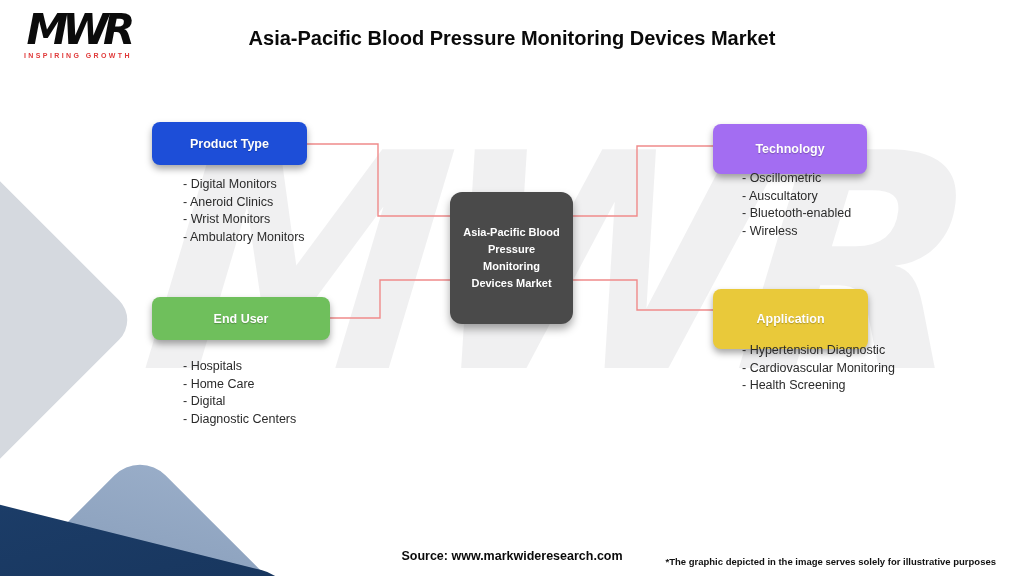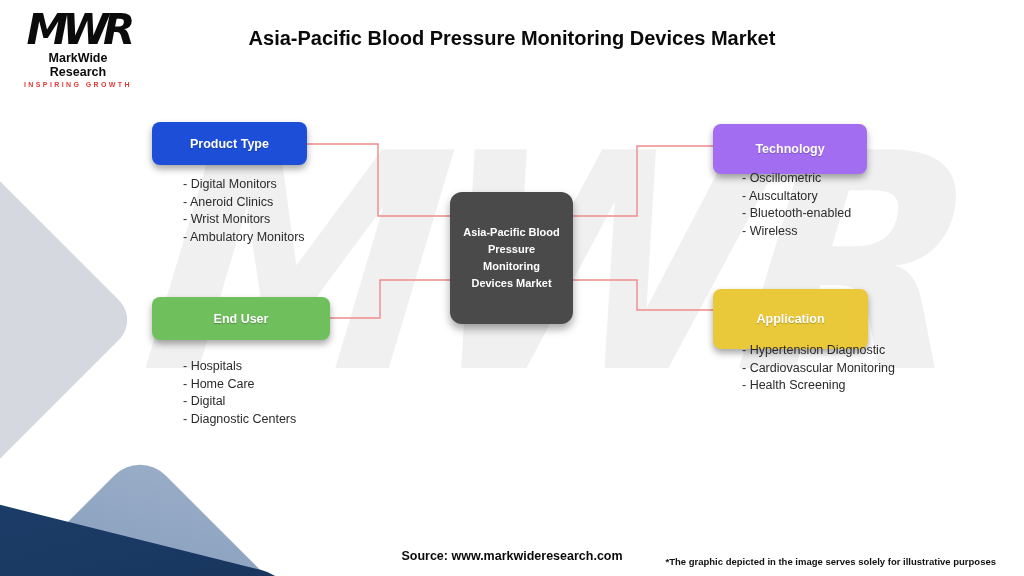--- a/index.html
+++ b/index.html
@@ -97,21 +97,20 @@
 
 <div class="canvas">
 
   <div class="watermark">MWR</div>
   <div class="shape shape-gray"></div>
   <div class="shape shape-blue"></div>
   <div class="shape shape-navy"></div>
 
   <div class="logo">
     <div class="logo-mono">MWR</div>
-    <div class="logo-name">MarkWide Research</div>
     <div class="logo-tagline" style="color: rgb(224, 58, 58);">INSPIRING GROWTH</div>
   </div>
   <h1 class="page-title">Asia-Pacific Blood Pressure Monitoring Devices Market</h1>
 
   <svg class="connectors" width="1024" height="576">
     <polyline points="307,144 378,144 378,216 450,216"></polyline>
     <polyline points="713,146 637,146 637,216 573,216"></polyline>
     <polyline points="315,318 380,318 380,280 450,280"></polyline>
     <polyline points="713,310 637,310 637,280 573,280"></polyline>
   </svg>

